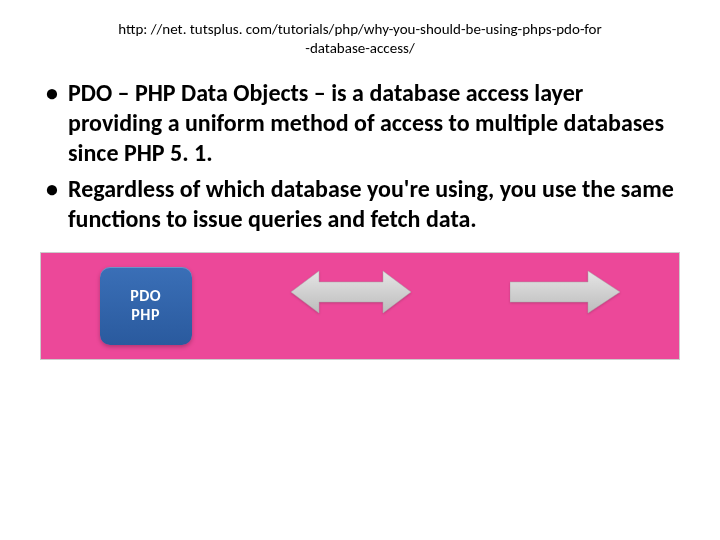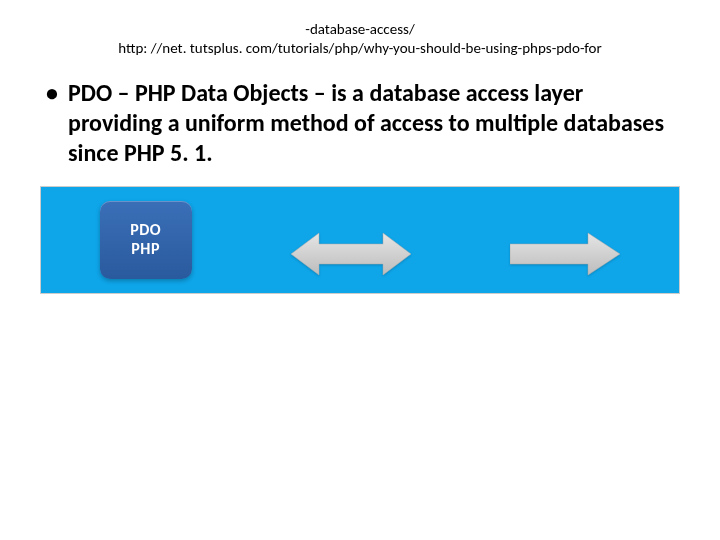--- a/index.html
+++ b/index.html
@@ -39,24 +39,24 @@
     position: absolute;
     left: 6px;
     top: 0;
     font-size: 24px;
   }
   .diagram-wrap {
     border: 1px solid #ccc;
     padding: 14px 12px;
     margin: 0 0 0 0;
     display: flex;
-    align-items: flex-end;
+    align-items: flex-start;
     justify-content: space-around;
     gap: 6px;
-    background: #0ea5e9;
+    background: #ec4899;
   }
   .node {
     width: 92px;
     height: 78px;
     border-radius: 10px;
     background: linear-gradient(to bottom, #3a6fb7 0%, #2a5a9e 100%);
     box-shadow: 0 2px 4px rgba(0,0,0,0.25), inset 0 1px 0 rgba(255,255,255,0.25);
     color: #fff;
     display: flex;
     flex-direction: column;
@@ -77,27 +77,28 @@
     display: flex;
     align-items: center;
     filter: drop-shadow(0 1px 1px rgba(0,0,0,0.18));
   }
 </style>
 </head>
 <body>
 
 <div class="title-block">
   <div class="subtitle">
+    <div>http: //net. tutsplus. com/tutorials/php/why-you-should-be-using-phps-pdo-for</div>
     <div>-database-access/</div>
-    <div>http: //net. tutsplus. com/tutorials/php/why-you-should-be-using-phps-pdo-for</div>
   </div>
 </div>
 
 <ul class="bullets">
   <li>PDO – PHP Data Objects – is a database access layer providing a uniform method of access to multiple databases since PHP 5. 1.</li>
+  <li>Regardless of which database you're using, you use the same functions to issue queries and fetch data.</li>
 </ul>
 
 <div class="diagram-wrap">
   <div class="node">
     <span>PDO</span>
     <span>PHP</span>
   </div>
 
   <div class="arrow-double">
     <svg width="120" height="50" viewBox="0 0 120 50">

